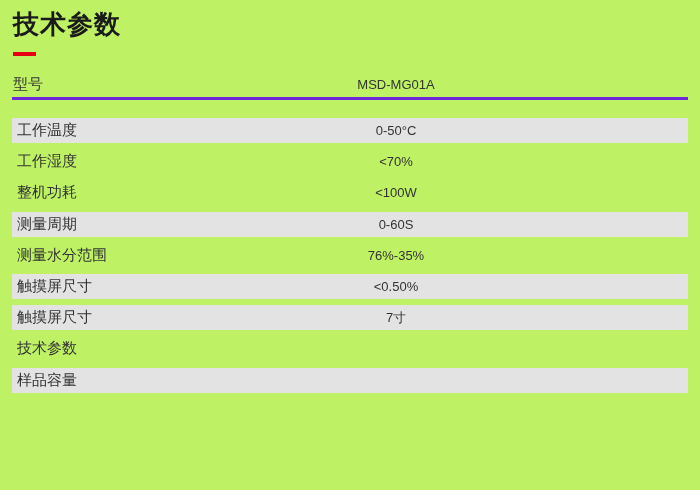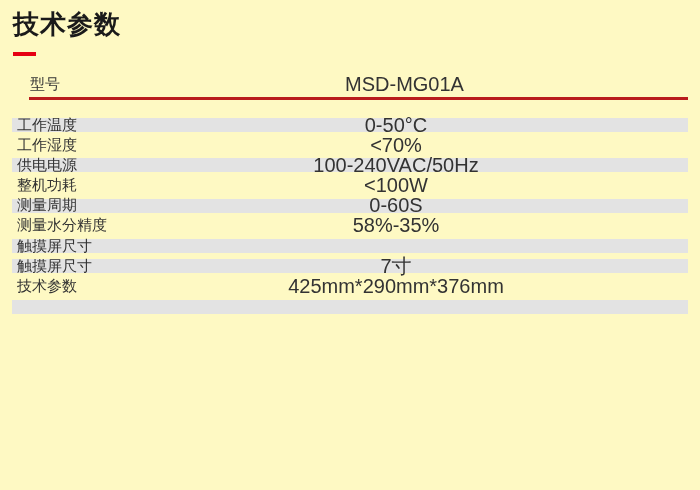--- a/index.html
+++ b/index.html
@@ -8,21 +8,21 @@
     width: 700px;
     height: 490px;
     position: relative;
     font-family: "Liberation Sans", "DejaVu Sans", sans-serif;
     color: #333333;
     overflow: hidden;
   }
   .page {
     position: absolute;
     inset: 0;
-    background: #fef9c3;
+    background: #bef264;
   }
   .page-title {
     position: absolute;
     left: 13px;
     top: 8px;
     font-size: 26px;
     line-height: 32px;
     font-weight: bold;
     color: #1a1a1a;
     letter-spacing: 1px;
@@ -37,27 +37,26 @@
   }
   .spec-table {
     position: absolute;
     left: 12px;
     top: 72px;
     width: 676px;
   }
   .model-row {
     position: relative;
     height: 28px;
-    border-bottom: 3px solid #b91c1c;
+    border-bottom: 3px solid #6d28d9;
     margin-bottom: 18px;
-    margin-left: 17px;
   }
   .row {
     position: relative;
-    height: 14px;
+    height: 25px;
     margin-bottom: 6.2px;
   }
   .row.striped {
     background: #e3e3e3;
   }
   .cell-label {
     position: absolute;
     left: 5px;
     top: 0;
     height: 100%;
@@ -70,21 +69,21 @@
   .model-row .cell-label { left: 1px; }
   .cell-value {
     position: absolute;
     left: 92px;
     right: 0;
     top: 0;
     height: 100%;
     display: flex;
     align-items: center;
     justify-content: center;
-    font-size: 20px;
+    font-size: 13px;
     color: #333333;
     white-space: nowrap;
   }
 </style>
 </head>
 <body>
 
 <div class="page">
 
   <h1 class="page-title">技术参数</h1>
@@ -102,53 +101,50 @@
   <div class="row striped">
     <span class="cell-label">工作温度</span>
     <span class="cell-value">0-50°C</span>
   </div>
 
   <div class="row">
     <span class="cell-label">工作湿度</span>
     <span class="cell-value">&lt;70%</span>
   </div>
 
-  <div class="row striped">
-    <span class="cell-label">供电电源</span>
-    <span class="cell-value">100-240VAC/50Hz</span>
-  </div>
 
   <div class="row">
     <span class="cell-label">整机功耗</span>
     <span class="cell-value">&lt;100W</span>
   </div>
 
   <div class="row striped">
     <span class="cell-label">测量周期</span>
     <span class="cell-value">0-60S</span>
   </div>
 
   <div class="row">
-    <span class="cell-label">测量水分精度</span>
-    <span class="cell-value">58%-35%</span>
+    <span class="cell-label">测量水分范围</span>
+    <span class="cell-value">76%-35%</span>
   </div>
 
   <div class="row striped">
     <span class="cell-label">触摸屏尺寸</span>
+    <span class="cell-value">&lt;0.50%</span>
   </div>
 
 
   <div class="row striped">
     <span class="cell-label">触摸屏尺寸</span>
     <span class="cell-value">7寸</span>
   </div>
 
   <div class="row">
     <span class="cell-label">技术参数</span>
-    <span class="cell-value">425mm*290mm*376mm</span>
   </div>
 
   <div class="row striped">
+    <span class="cell-label">样品容量</span>
   </div>
 </div>
 
   </div>
 </div>
 
 </body></html>

